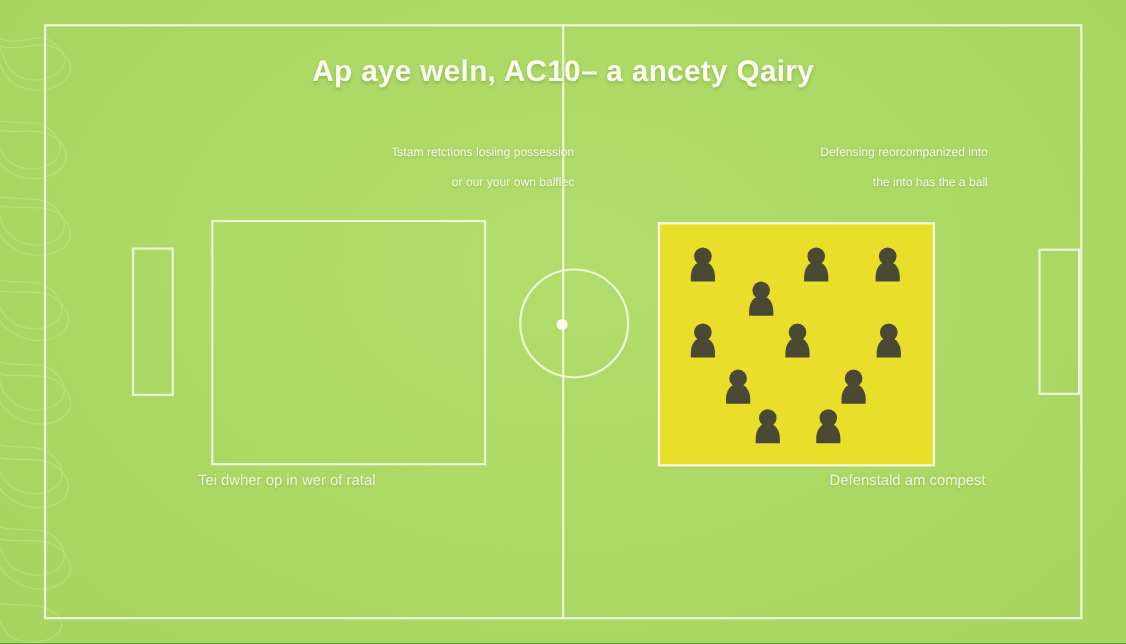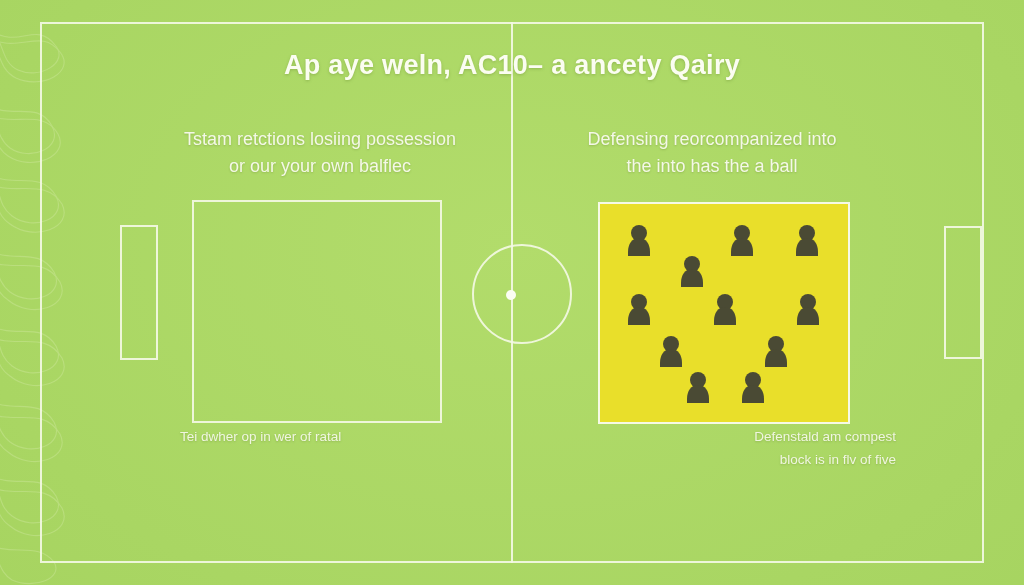--- a/index.html
+++ b/index.html
@@ -110,27 +110,27 @@
     color: #fbfdf1;
     font-size: 27px;
     font-weight: bold;
     letter-spacing: 0.3px;
     text-shadow: 0 1px 3px rgba(90,120,40,0.35);
   }
   .panel-sub {
     position: absolute;
     top: 126px;
     color: #f4f8e7;
-    font-size: 18px;
+    font-size: 11px;
     line-height: 27px;
-    text-align: center;
+    text-align: right;
     text-shadow: 0 1px 2px rgba(90,120,40,0.3);
   }
   #left-subtitle  { left: 118px; width: 404px; }
-  #right-subtitle { left: 510px; width: 404px; }
+  #right-subtitle { left: 494px; width: 404px; }
 
   .panel-caption {
     position: absolute;
     color: #f0f6e0;
     font-size: 13.5px;
     line-height: 23px;
     text-shadow: 0 1px 2px rgba(90,120,40,0.3);
   }
   #left-caption  { left: 180px; top: 425px; width: 290px; text-align: left; }
   #right-caption { left: 636px; top: 425px; width: 260px; text-align: right; }
@@ -230,16 +230,15 @@
     <span class="sub-line">Defensing reorcompanized into</span>
     <span class="sub-line">the into has the a ball</span>
   </div>
 
   <div class="panel-caption" id="left-caption">
     <span class="sub-line">Tei dwher op in wer of ratal</span>
   </div>
 
   <div class="panel-caption" id="right-caption">
     <span class="sub-line">Defenstald am compest</span>
-    <span class="sub-line">block is in flv of five</span>
   </div>
 
 </div>
 
 </body></html>

